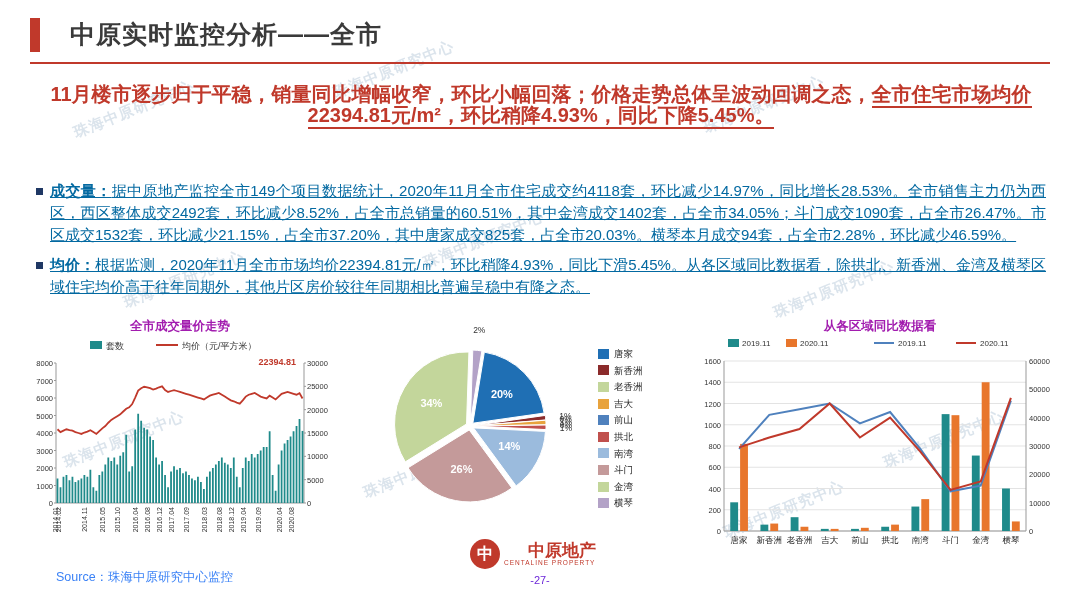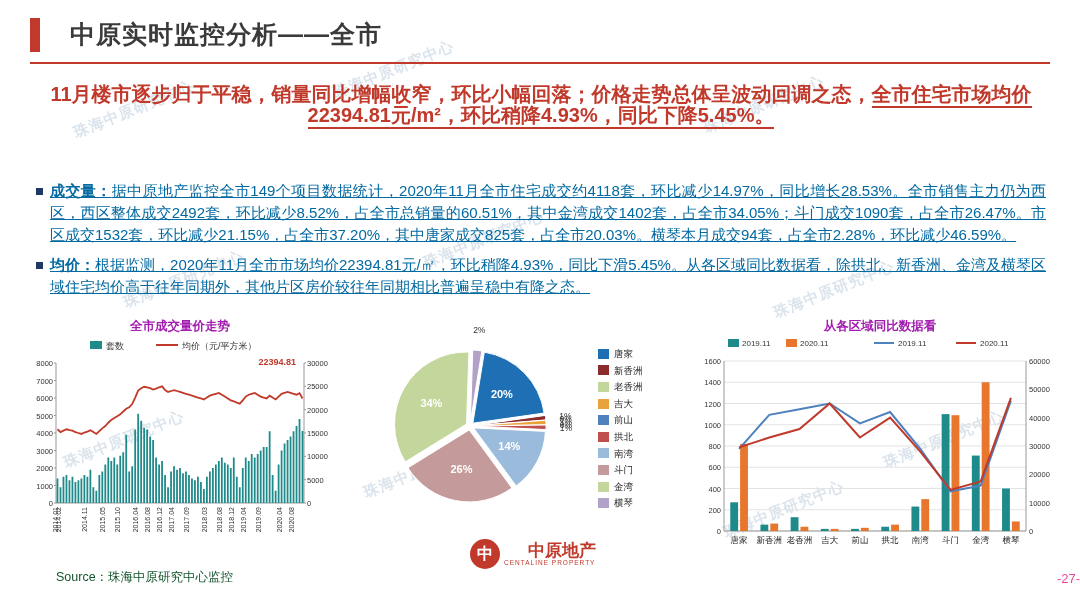--- a/index.html
+++ b/index.html
@@ -108,28 +108,28 @@
   }
   .pie-legend div { display:flex; align-items:center; margin-bottom:1px; }
   .pie-legend i {
     width:11px; height:10px; display:inline-block; margin-right:5px;
   }
   
   .source {
     position:absolute;
     left:56px; bottom:10px;
     font-size:12.5px;
-    color:#14532d;
+    color:#3b82f6;
   }
   .pagenum {
     position:absolute;
     left:0; right:0; bottom:10px;
-    text-align:right;
-    font-size:13px;
-    color:#ec4899;
+    text-align:center;
+    font-size:11px;
+    color:#6d28d9;
   }
   .logo {
     position:absolute;
     left:470px; bottom:24px;
     width:130px; height:36px;
     display:flex; align-items:center;
   }
   .logo .mark {
     width:30px;height:30px;border-radius:50%;
     background:#c0392b;color:#fff;font-size:16px;font-weight:bold;

